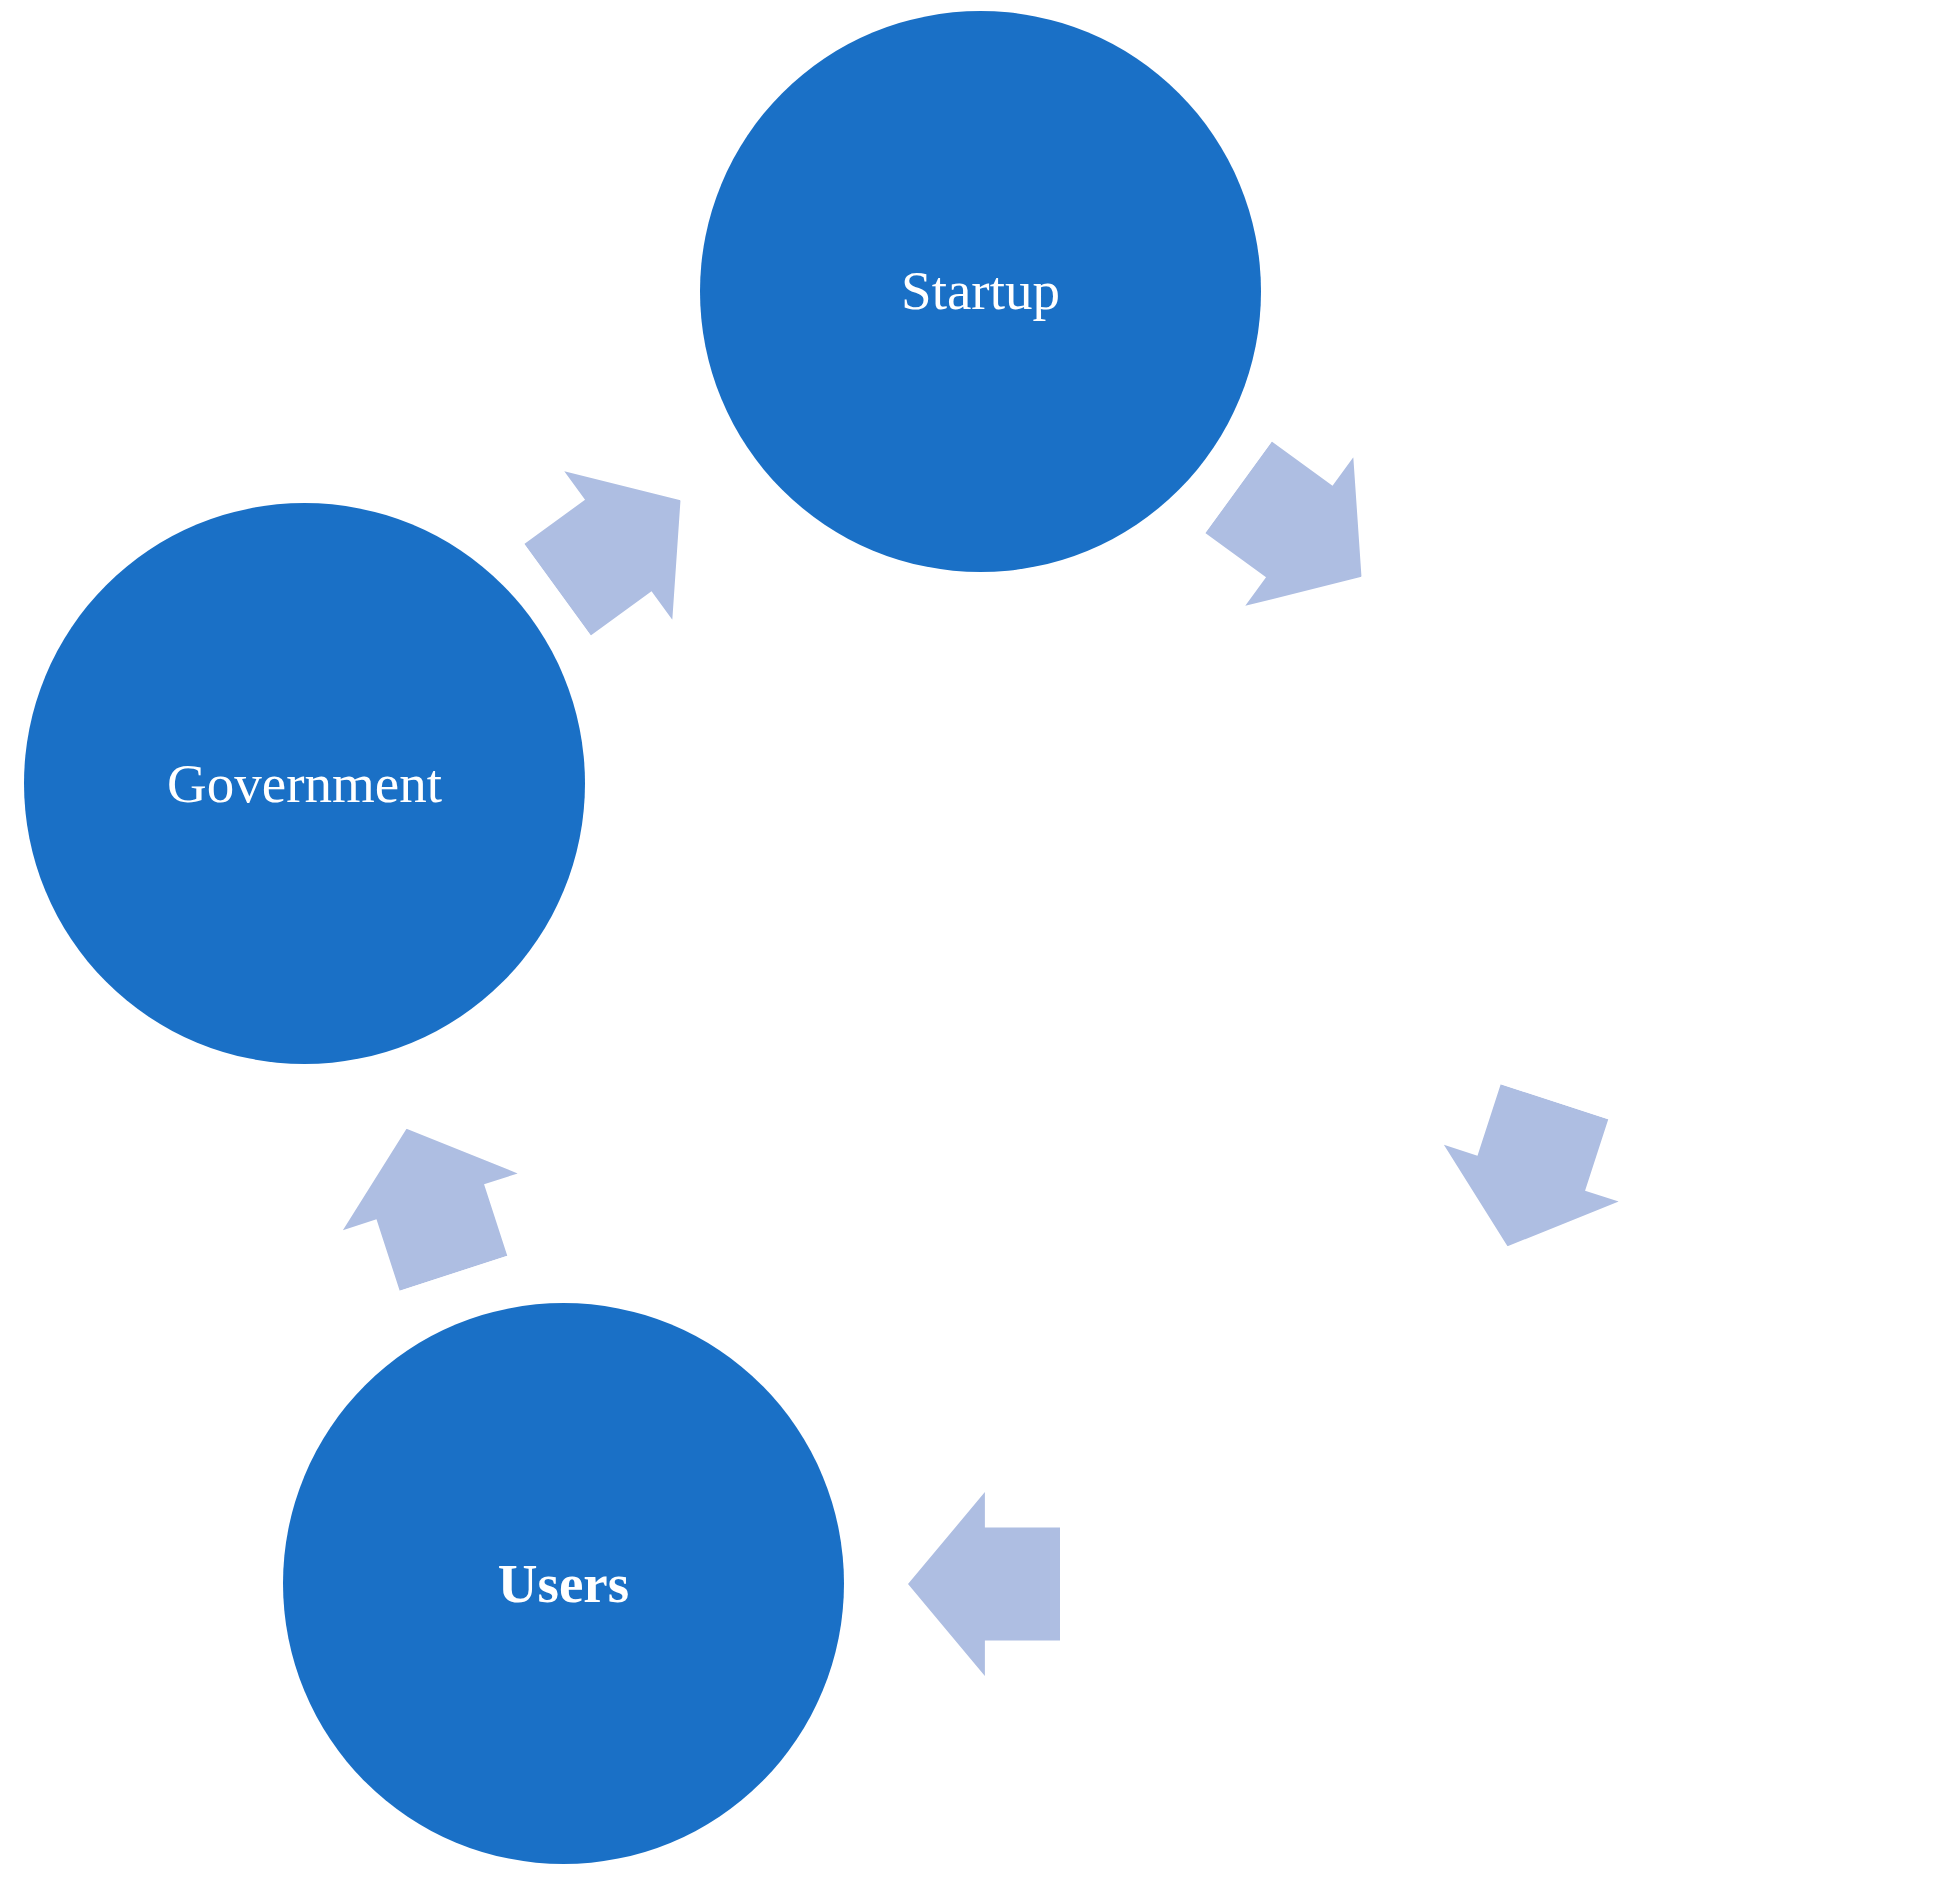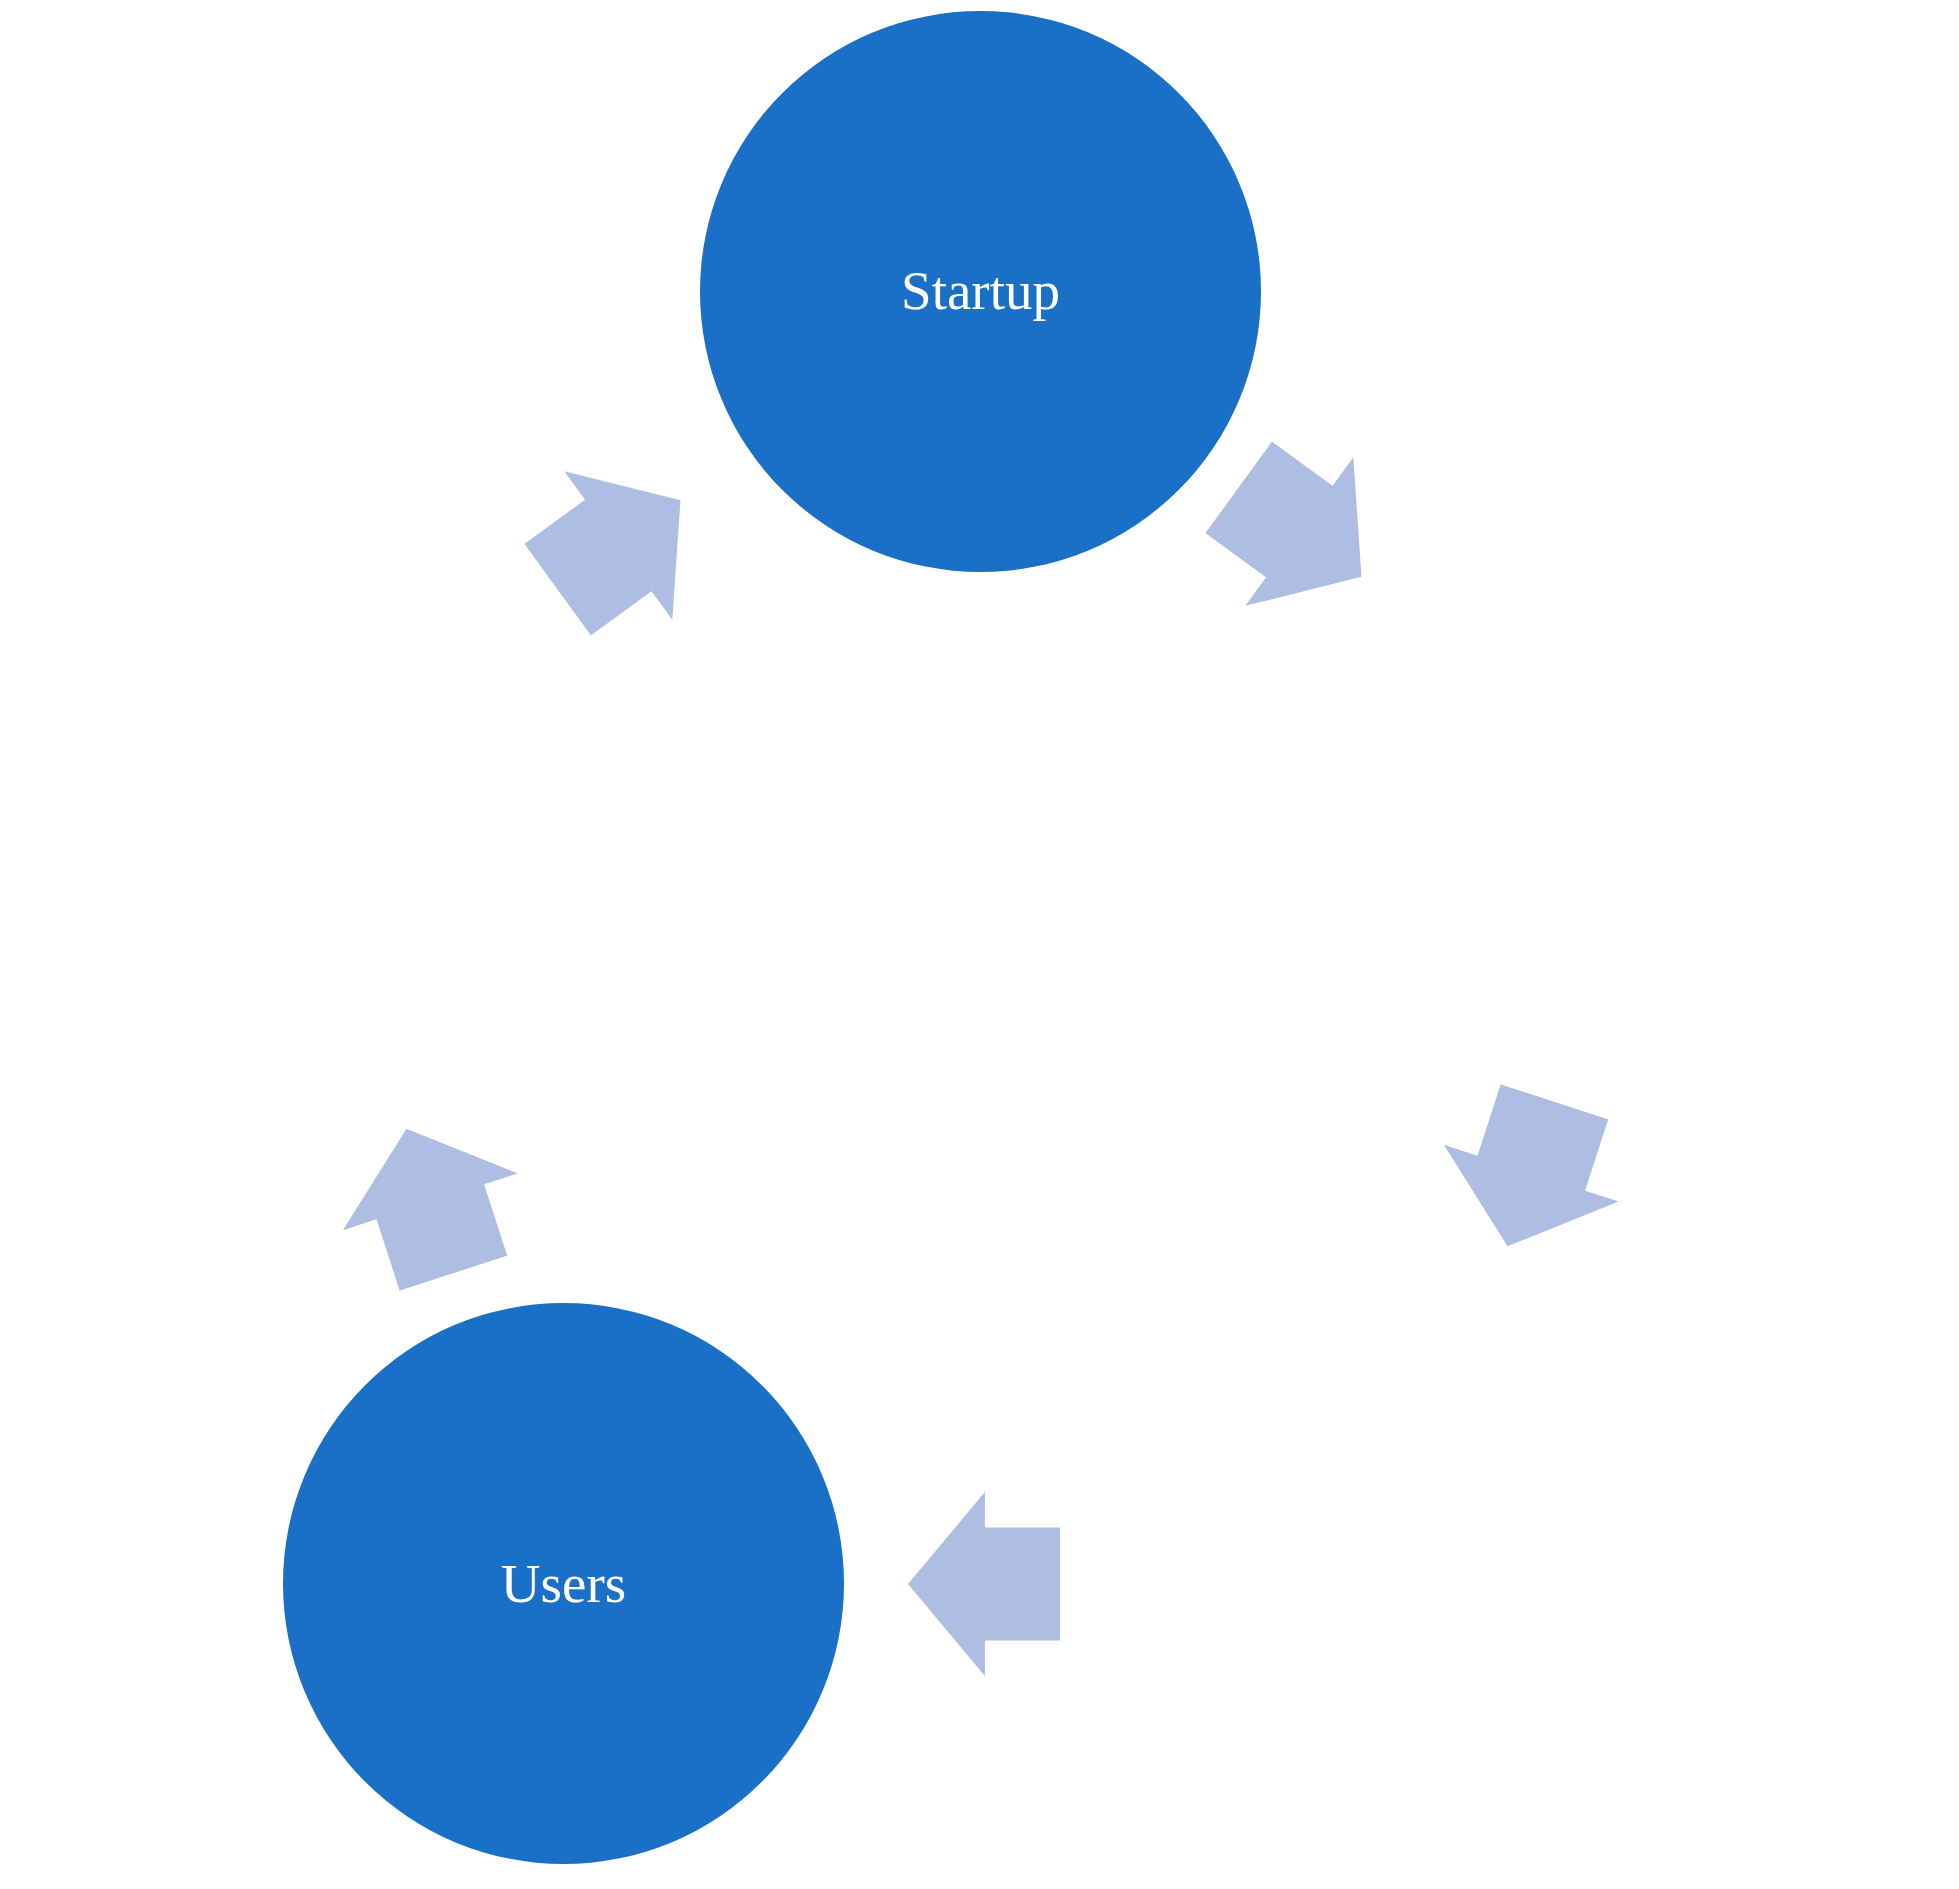--- a/index.html
+++ b/index.html
@@ -43,21 +43,21 @@
     width: 100%;
     height: 100%;
   }
   .arrow polygon {
     fill: var(--arrow-fill, #AEBEE2);
   }
   
   .node-startup       { left: 700px;  top: 10.6px;   }
   .node-technologies  { left: 1372px; top: 503px;  }
   .node-financial     { left: 1118px; top: 1307px; }
-  .node-users         { left: 283px;  top: 1303px; }
+  .node-users         { left: 283px;  top: 1303px; font-weight: bold; }
   .node-government    { left: 24px;   top: 503px;  }
   
   .arrow-s-t { left: 1224px; top: 440px;  transform: rotate(36deg);  }
   .arrow-t-f { left: 1455px; top: 1082px; transform: rotate(108deg); }
   .arrow-f-u { left: 908px; top: 1492px; transform: rotate(180deg); }
   .arrow-u-g { left: 354px;  top: 1109px; transform: rotate(252deg); }
   .arrow-g-s { left: 543px;  top: 453px;  transform: rotate(-36deg); }
 </style>
 </head>
 <body>
@@ -67,20 +67,23 @@
   <div class="node node-startup">
     <div class="node-label">Startup</div>
   </div>
 
 
 
   <div class="node node-users">
     <div class="node-label">Users</div>
   </div>
 
+  <div class="node node-government">
+    <div class="node-label">Government</div>
+  </div>
 
   <div class="arrow arrow-s-t">
     <svg viewBox="0 0 172 208" xmlns="http://www.w3.org/2000/svg">
       <polygon points="0,40 85,40 85,0 172,104 85,208 85,168 0,168"></polygon>
     </svg>
   </div>
 
   <div class="arrow arrow-t-f">
     <svg viewBox="0 0 172 208" xmlns="http://www.w3.org/2000/svg">
       <polygon points="0,40 85,40 85,0 172,104 85,208 85,168 0,168"></polygon>

